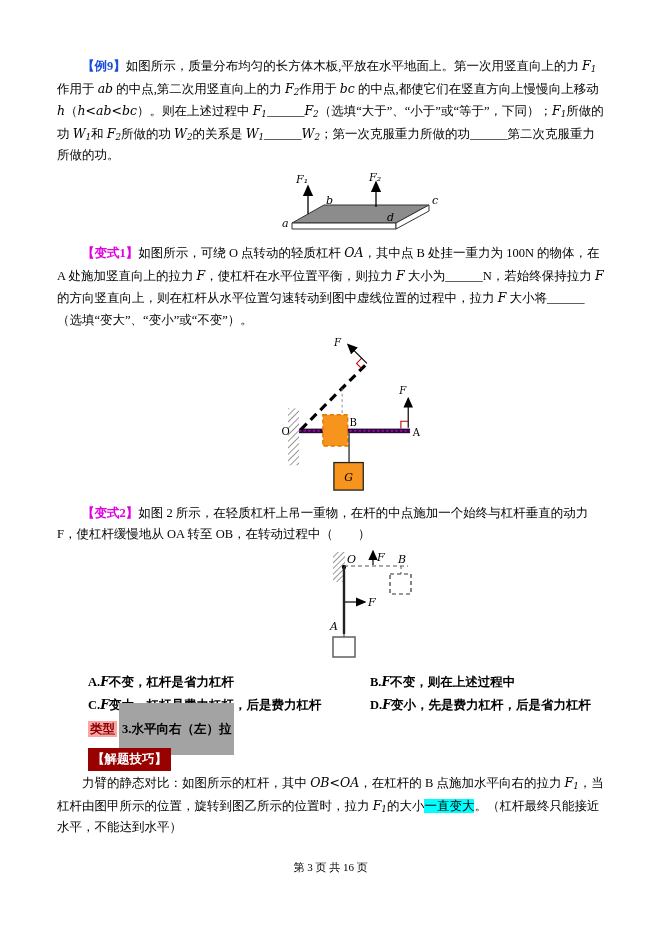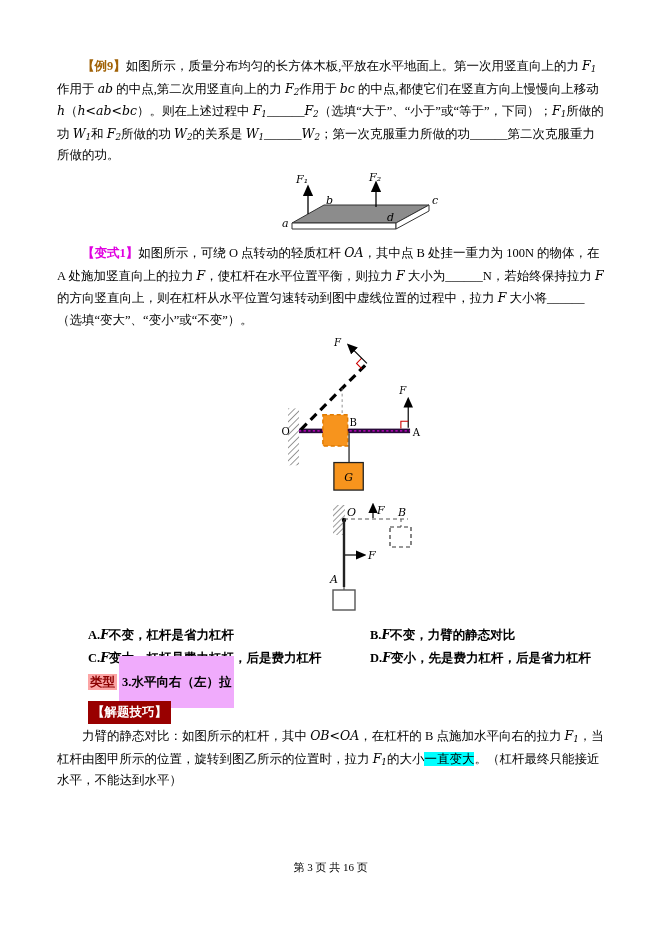--- a/index.html
+++ b/index.html
@@ -5,32 +5,32 @@
   html,body{margin:0;padding:0;}
   body{
     width:661px;height:935px;position:relative;background:#ffffff;color:#000;
     font-family:"Liberation Serif","DejaVu Serif",serif;
     font-size:12.5px;line-height:1.72;
   }
   .content{padding:55px 56px 0 57px;}
   p.para{margin:0;text-indent:2em;text-align:left;}
   .i{font-style:italic;font-family:"DejaVu Serif",serif;}
   .sub{font-style:italic;font-family:"DejaVu Serif",serif;font-size:0.7em;vertical-align:-0.22em;}
-  .c-blue{color:#a16207;font-weight:bold;}
+  .c-blue{color:#1d4ed8;font-weight:bold;}
   .c-mag{color:#e000e0;font-weight:bold;}
   .hl-cyan{background:#00ffff;}
   .fig{margin:4px 0;}
   .fig1{padding-left:220px;}
   .fig2{padding-left:220px;}
   .fig3{padding-left:243px;}
   .options{display:grid;grid-template-columns:282px auto;padding-left:31px;margin-top:4px;font-weight:bold;}
   .option{line-height:1.72;}
   .type-line{margin:3px 0 0 31px;font-weight:bold;}
   .type-prefix{background:#fca5a5;color:#8b0000;padding:1px 2px;}
-  .type-title{background:#f0abfc;color:#000;padding:19px 3px;margin-left:2px;}
+  .type-title{background:#a3a3a3;color:#000;padding:19px 3px;margin-left:2px;}
   .tips-heading{display:inline-block;margin:7px 4px 1px 31px;background:#990000;color:#fff;font-weight:bold;padding:1px 4px;}
   .footer{position:absolute;left:0;right:0;top:858px;text-align:center;font-size:11px;}
   svg text{fill:#000;}
   .svt{font:11px "DejaVu Serif",serif;}
   .svi{font:italic 11px "DejaVu Serif",serif;}
 </style>
 </head>
 <body>
 
 <div class="content">
@@ -84,20 +84,21 @@
       <text x="78" y="159" text-anchor="middle" class="svi" style="font-size:12px">G</text>
       <line x1="143" y1="101" x2="143" y2="70" stroke="#000" stroke-width="1.3" marker-end="url(#ah2)"></line>
       <path d="M135,102 L135,94 L143,94" fill="none" stroke="#cc0000" stroke-width="1.2"></path>
       <text x="137" y="64" text-anchor="middle" class="svi">F</text>
       <text x="5" y="109" class="svt">O</text>
       <text x="79" y="99" class="svt">B</text>
       <text x="148" y="110" class="svt">A</text>
     </svg>
   </div>
 
+  <p class="para"><span class="c-mag">【变式2】</span><span>如图 2 所示，在轻质杠杆上吊一重物，在杆的中点施加一个始终与杠杆垂直的动力 F，使杠杆缓慢地从 OA 转至 OB，在转动过程中（　　）</span></p>
 
   <div class="fig fig3">
     <svg width="150" height="110" viewBox="0 0 150 110">
       <defs>
         <marker id="ah3" markerWidth="9" markerHeight="8" refX="7" refY="4" orient="auto">
           <path d="M0,0 L9,4 L0,8 z" fill="#000"></path>
         </marker>
         <pattern id="hatch3" width="4" height="4" patternUnits="userSpaceOnUse" patternTransform="rotate(45)">
           <line x1="0" y1="0" x2="0" y2="4" stroke="#555" stroke-width="1.2"></line>
         </pattern>
@@ -115,21 +116,21 @@
       <line x1="45" y1="52" x2="64" y2="52" stroke="#000" stroke-width="1.2" marker-end="url(#ah3)"></line>
       <text x="68" y="56" class="svi">F</text>
       <text x="38" y="80" text-anchor="end" class="svi">A</text>
       <line x1="44" y1="84" x2="44" y2="87" stroke="#333" stroke-width="1"></line>
       <rect x="33" y="87" width="22" height="20" fill="#ffffff" stroke="#555" stroke-width="1.4"></rect>
     </svg>
   </div>
 
   <div class="options">
     <div class="option"><span>A.</span><span class="i">F</span><span>不变，杠杆是省力杠杆</span></div>
-    <div class="option"><span>B.</span><span class="i">F</span><span>不变，力臂的静态对比</span></div>
+    <div class="option"><span>B.</span><span class="i">F</span><span>不变，则在上述过程中</span></div>
     <div class="option"><span>C.</span><span class="i">F</span><span>变大，杠杆是费力杠杆，后是费力杠杆</span></div>
     <div class="option"><span>D.</span><span class="i">F</span><span>变小，先是费力杠杆，后是省力杠杆</span></div>
   </div>
 
   <div class="type-line">
     <span class="type-prefix">类型</span><span class="type-title">3.水平向右（左）拉</span>
   </div>
 
   <div>
     <span class="tips-heading">【解题技巧】</span>

